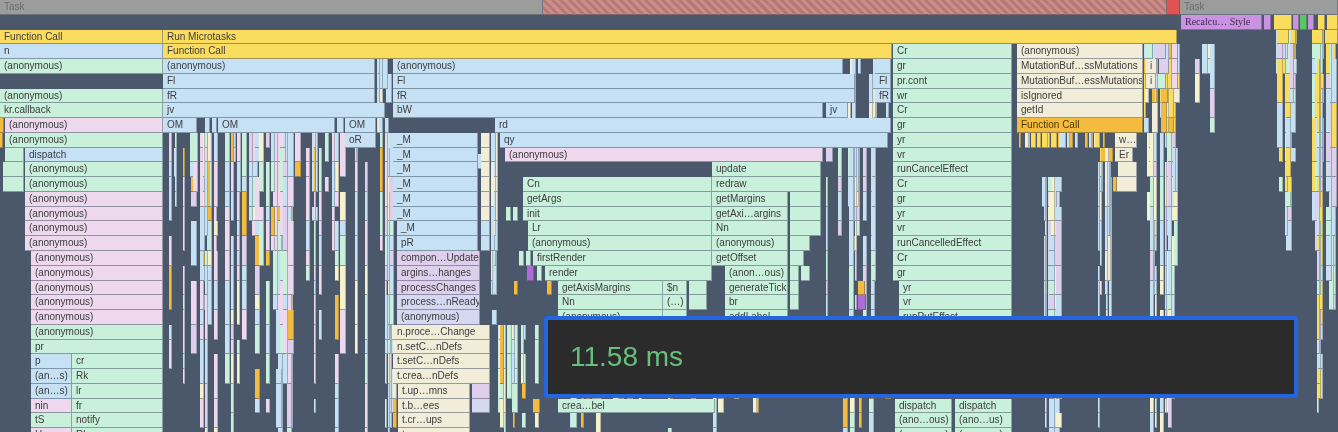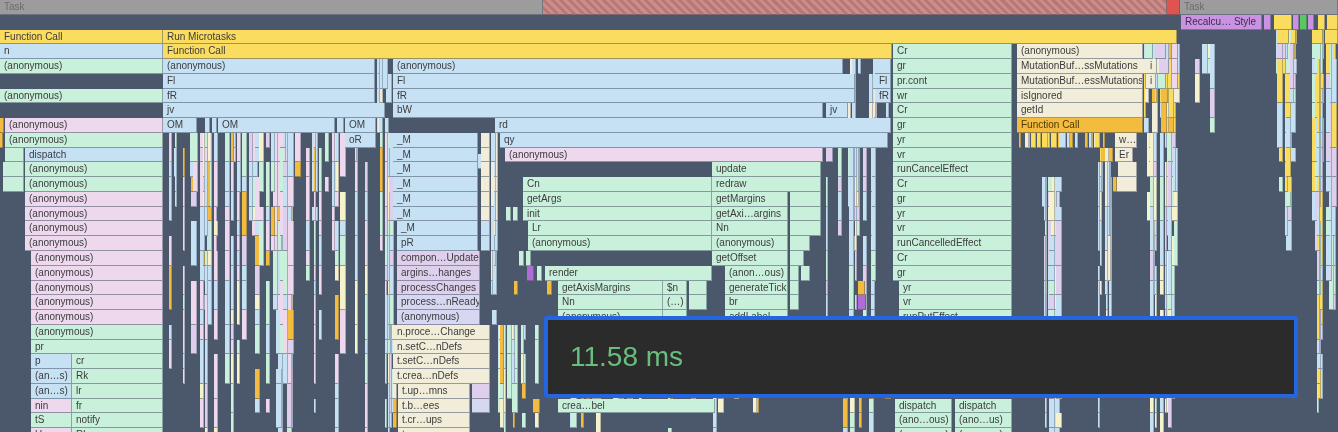--- a/index.html
+++ b/index.html
@@ -40,21 +40,21 @@
   </div>
 <div class="seg" style="left: 0px; top: 0px; width: 543px; height: 15px; background: rgb(156, 156, 156);">
       <span class="lbl" style="color: rgb(108, 108, 108);">Task</span>
     </div>
     <div class="seg stripe" style="left: 543px; top: 0px; width: 624px; height: 15px;"></div>
     <div class="seg" style="left: 1167px; top: 0px; width: 13px; height: 15px; background: rgb(223, 84, 80);"></div>
     <div class="seg" style="left: 1180px; top: 0px; width: 158px; height: 15px; background: rgb(156, 156, 156);">
       <span class="lbl" style="color: rgb(108, 108, 108);">Task</span>
     </div>
     <div class="seg" style="left: 1181px; top: 15px; width: 81px; height: 15px; background: rgb(201, 147, 226);">
-      <span class="lbl" style="color: rgb(62, 44, 78);">Recalcu… Style</span>
+      <span class="lbl" style="color: rgb(62, 44, 78); font-family: Liberation Serif, serif;">Recalcu… Style</span>
     </div>
     <div class="seg" style="left: 1264px; top: 15px; width: 7px; height: 15px; background: rgb(201, 147, 226);"></div>
     <div class="seg" style="left: 1274px; top: 15px; width: 18px; height: 15px; background: rgb(250, 220, 95);"></div>
     <div class="seg" style="left: 1293px; top: 15px; width: 6px; height: 15px; background: rgb(201, 147, 226);"></div>
     <div class="seg" style="left: 1300px; top: 15px; width: 7px; height: 15px; background: rgb(91, 199, 99);"></div>
     <div class="seg" style="left: 1308px; top: 15px; width: 6px; height: 15px; background: rgb(201, 147, 226);"></div>
     <div class="seg" style="left: 1318px; top: 15px; width: 7px; height: 15px; background: rgb(250, 220, 95);"></div>
     <div class="seg" style="left: 1327px; top: 15px; width: 11px; height: 15px; background: rgb(250, 220, 95);"></div>
     <div class="seg" style="left: 0px; top: 30px; width: 163px; height: 14px; background: rgb(250, 220, 95);">
       <span class="lbl">Function Call</span>
@@ -87,21 +87,21 @@
     <div class="seg" style="left: 163px; top: 59px; width: 212px; height: 15px; background: rgb(198, 225, 244);">
       <span class="lbl">(anonymous)</span>
     </div>
     <div class="seg" style="left: 393px; top: 59px; width: 450px; height: 15px; background: rgb(198, 225, 244);">
       <span class="lbl">(anonymous)</span>
     </div>
     <div class="seg" style="left: 875px; top: 59px; width: 16px; height: 15px; background: rgb(198, 225, 244);"></div>
     <div class="seg" style="left: 893px; top: 59px; width: 119px; height: 15px; background: rgb(200, 240, 218);">
       <span class="lbl">gr</span>
     </div>
-    <div class="seg" style="left: 1017px; top: 59px; width: 152px; height: 15px; background: rgb(241, 237, 216);">
+    <div class="seg" style="left: 1017px; top: 59px; width: 126px; height: 15px; background: rgb(241, 237, 216);">
       <span class="lbl">MutationBuf…ssMutations</span>
     </div>
     <div class="seg" style="left: 1146px; top: 59px; width: 11px; height: 15px; background: rgb(241, 237, 216);">
       <span class="lbl">i</span>
     </div>
     <div class="seg" style="left: 1159px; top: 59px; width: 10px; height: 15px; background: rgb(222, 208, 236);"></div>
     <div class="seg" style="left: 1172px; top: 59px; width: 6px; height: 15px; background: rgb(237, 216, 237);"></div>
     <div class="seg" style="left: 163px; top: 74px; width: 212px; height: 15px; background: rgb(198, 225, 244);">
       <span class="lbl">Fl</span>
     </div>
@@ -132,20 +132,23 @@
       <span class="lbl">fR</span>
     </div>
     <div class="seg" style="left: 875px; top: 89px; width: 16px; height: 14px; background: rgb(198, 225, 244);">
       <span class="lbl">fR</span>
     </div>
     <div class="seg" style="left: 893px; top: 89px; width: 119px; height: 14px; background: rgb(200, 240, 218);">
       <span class="lbl">wr</span>
     </div>
     <div class="seg" style="left: 1017px; top: 89px; width: 126px; height: 14px; background: rgb(241, 237, 216);">
       <span class="lbl">isIgnored</span>
+    </div>
+    <div class="seg" style="left: 0px; top: 103px; width: 163px; height: 15px; background: rgb(200, 240, 218);">
+      <span class="lbl">kr.callback</span>
     </div>
     <div class="seg" style="left: 163px; top: 103px; width: 222px; height: 15px; background: rgb(198, 225, 244);">
       <span class="lbl">jv</span>
     </div>
     <div class="seg" style="left: 393px; top: 103px; width: 430px; height: 15px; background: rgb(198, 225, 244);">
       <span class="lbl">bW</span>
     </div>
     <div class="seg" style="left: 826px; top: 103px; width: 22px; height: 15px; background: rgb(198, 225, 244);">
       <span class="lbl">jv</span>
     </div>
@@ -328,20 +331,23 @@
       <span class="lbl">runCancelledEffect</span>
     </div>
     <div class="seg" style="left: 31px; top: 251px; width: 132px; height: 15px; background: rgb(237, 216, 237);">
       <span class="lbl">(anonymous)</span>
     </div>
     <div class="seg" style="left: 397px; top: 251px; width: 83px; height: 15px; background: rgb(222, 208, 236);">
       <span class="lbl">compon…Update</span>
     </div>
     <div class="seg" style="left: 519px; top: 251px; width: 5px; height: 15px; background: rgb(200, 240, 218);"></div>
     <div class="seg" style="left: 526px; top: 251px; width: 5px; height: 15px; background: rgb(200, 240, 218);"></div>
+    <div class="seg" style="left: 533px; top: 251px; width: 179px; height: 15px; background: rgb(200, 240, 218);">
+      <span class="lbl">firstRender</span>
+    </div>
     <div class="seg" style="left: 712px; top: 251px; width: 76px; height: 15px; background: rgb(200, 240, 218);">
       <span class="lbl">getOffset</span>
     </div>
     <div class="seg" style="left: 790px; top: 251px; width: 14px; height: 15px; background: rgb(200, 240, 218);"></div>
     <div class="seg" style="left: 893px; top: 251px; width: 119px; height: 15px; background: rgb(200, 240, 218);">
       <span class="lbl">Cr</span>
     </div>
     <div class="seg" style="left: 31px; top: 266px; width: 132px; height: 15px; background: rgb(237, 216, 237);">
       <span class="lbl">(anonymous)</span>
     </div>

